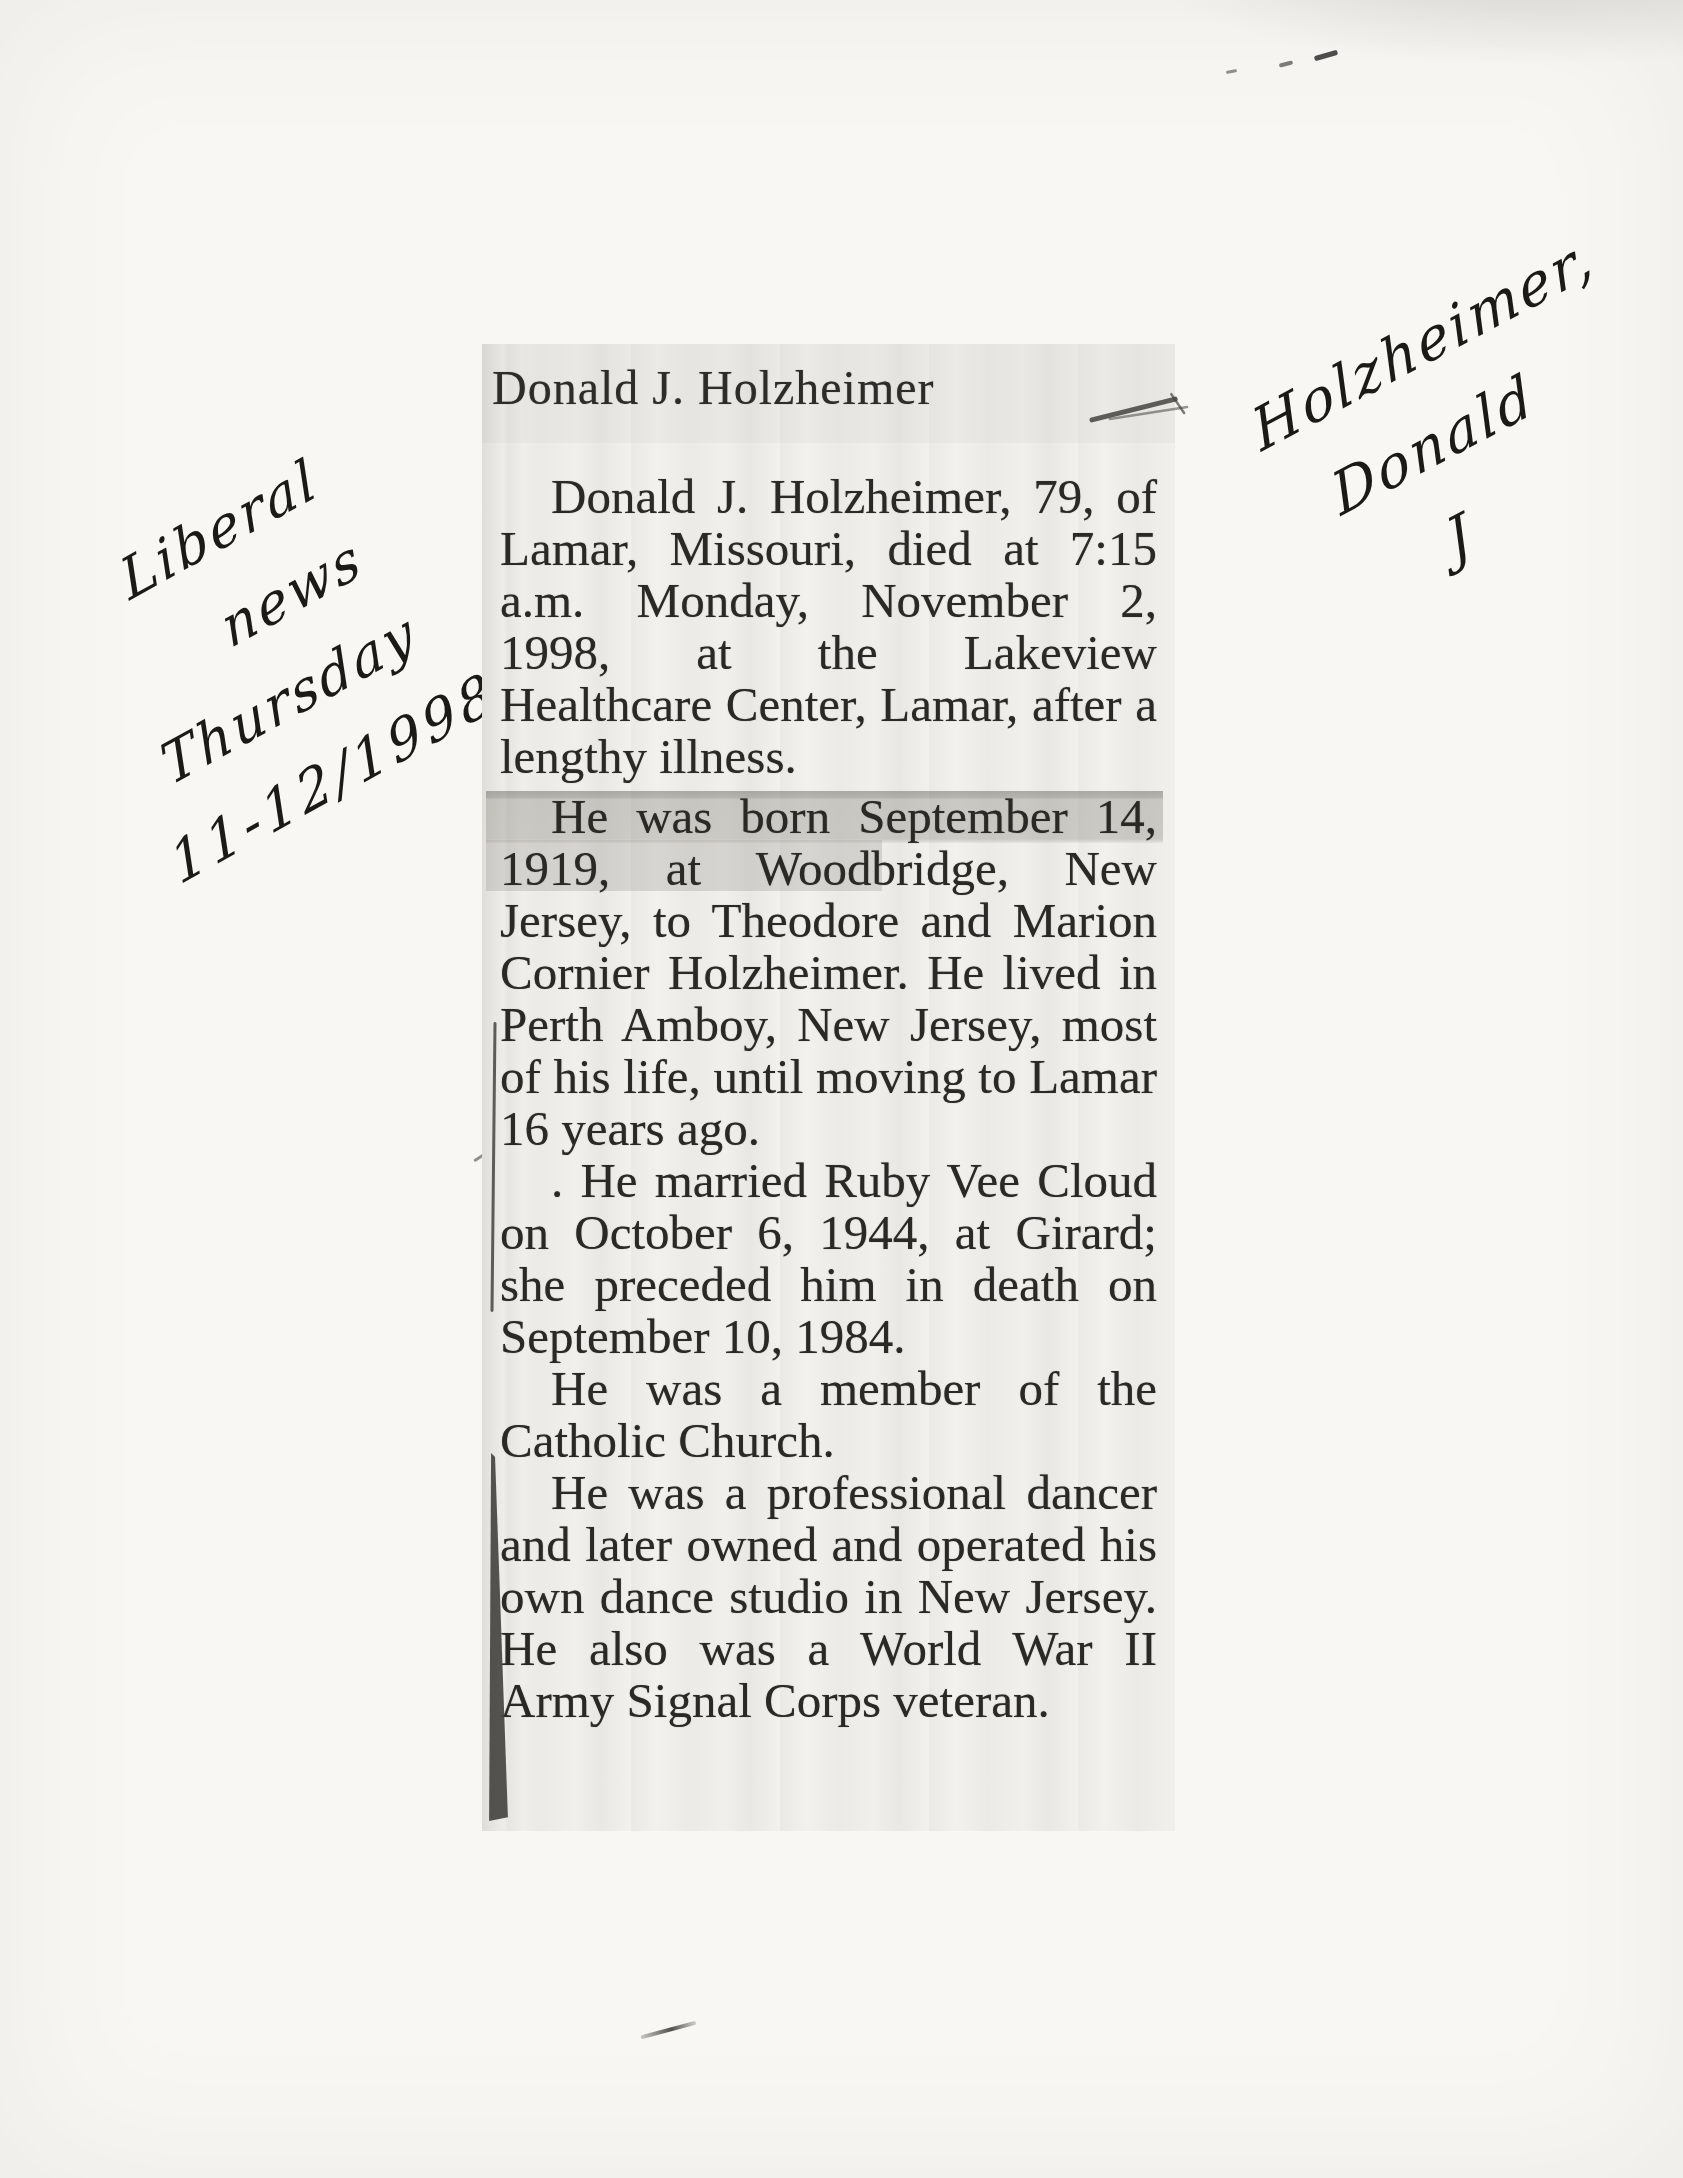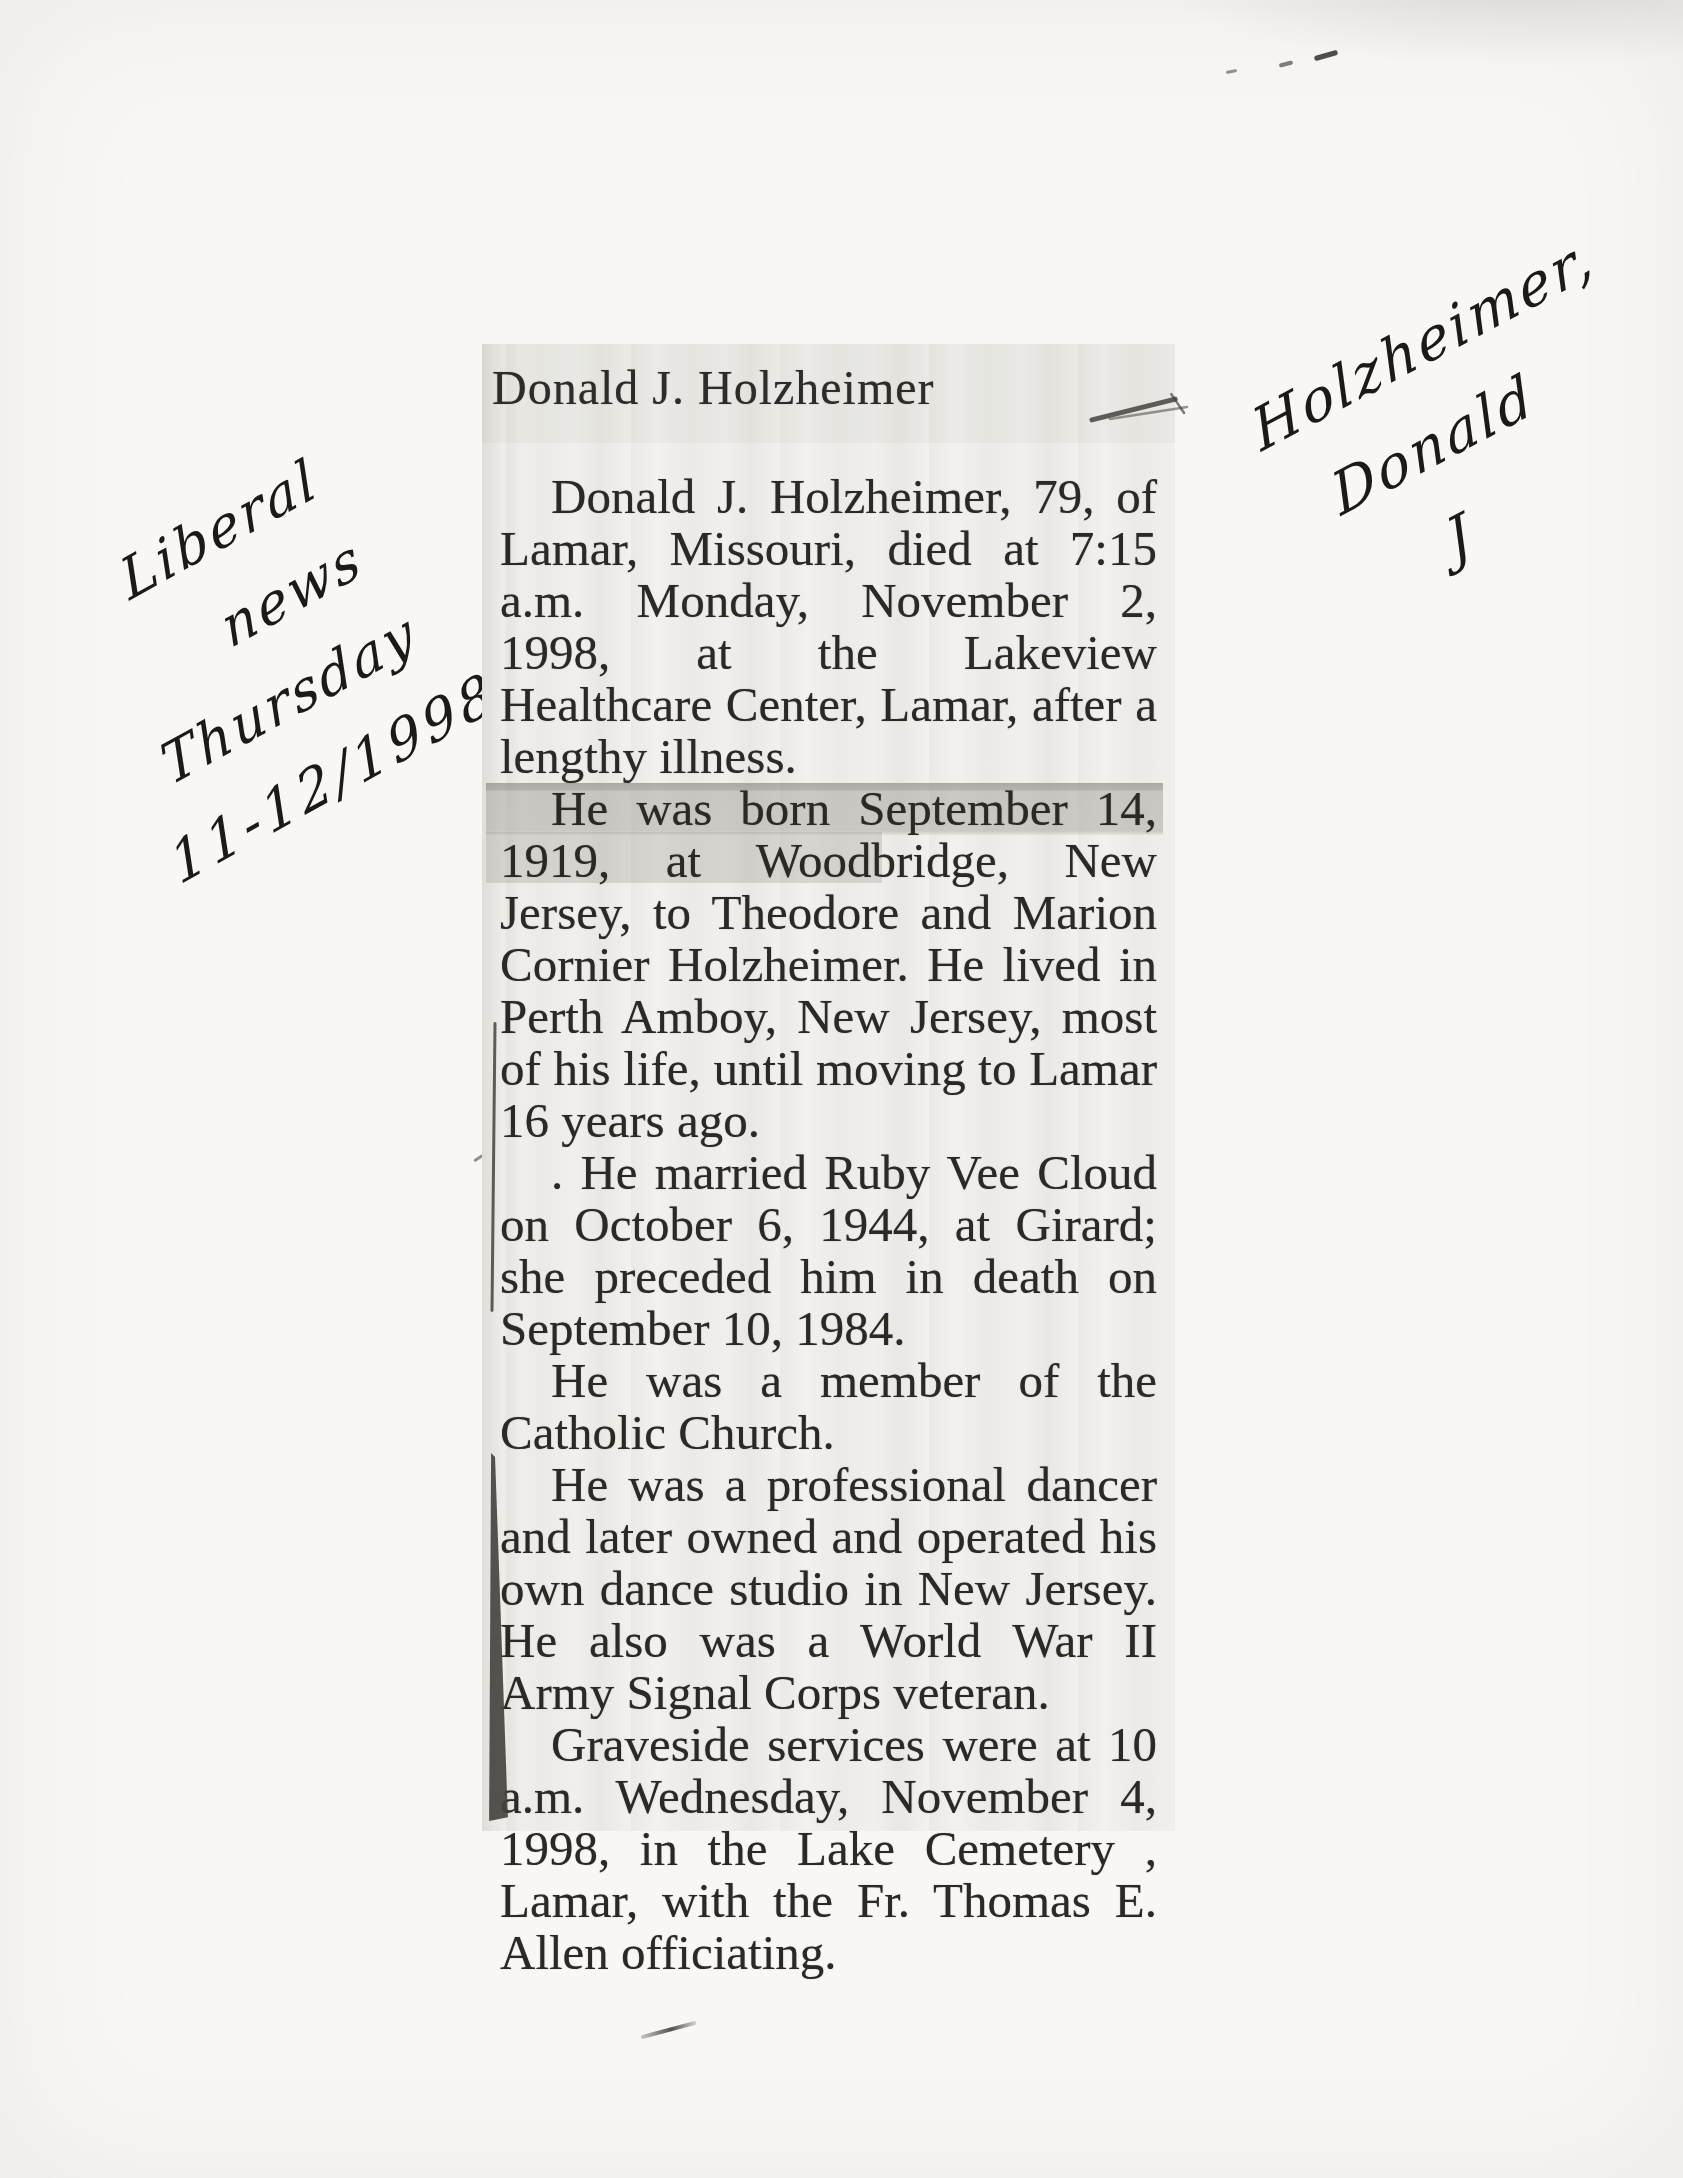--- a/index.html
+++ b/index.html
@@ -57,20 +57,21 @@
   }
   .para{margin:0;position:relative;}
   .indent{text-indent:51px;}
   .highlight-line{
     text-indent:51px;text-align:justify;text-align-last:justify;
     margin-left:-14px;padding-left:14px;margin-right:-6px;padding-right:6px;
     background:linear-gradient(180deg,
       rgba(104,102,95,0.50) 0%, rgba(104,102,95,0.42) 14%,
       rgba(148,145,136,0.42) 15%, rgba(148,145,136,0.40) 92%,
       rgba(148,145,136,0.10) 100%);
+    margin-top:8px;
   }
   .cont::before{ 
     content:"";position:absolute;left:-14px;top:-3px;width:396px;height:51px;
     background:rgba(140,137,128,0.26);z-index:-1;
   }
 
   
   .pen-line{
     position:absolute;left:10px;top:678px;width:3px;height:290px;
     background:#3a3935;opacity:.8;border-radius:2px;transform:rotate(0.6deg);
@@ -129,21 +130,20 @@
       <path d="M84,8 L97,27" stroke="#44433f" stroke-width="2.5" stroke-linecap="round" opacity="0.7" fill="none"></path>
     </svg>
 
     <div class="body-col">
       <p class="para indent">Donald J. Holzheimer, 79, of Lamar, Missouri, died at 7:15 a.m. Monday, November 2, 1998, at the Lakeview Healthcare Center, Lamar, after a lengthy illness.</p>
       <div class="highlight-line">He was born September 14,</div>
       <p class="para cont">1919, at Woodbridge, New Jersey, to Theodore and Marion Cornier Holzheimer. He lived in Perth Amboy, New Jersey, most of his life, until moving to Lamar 16 years ago.</p>
       <p class="para indent">. He married Ruby Vee Cloud on October 6, 1944, at Girard; she preceded him in death on September 10, 1984.</p>
       <p class="para indent">He was a member of the Catholic Church.</p>
       <p class="para indent">He was a professional dancer and later owned and operated his own dance studio in New Jersey. He also was a World War II Army Signal Corps veteran.</p>
-      <p class="para indent">Graveside services were at 10 a.m. Wednesday, November 4, 1998, in the Lake Cemetery , Lamar, with the Fr. Thomas E. Allen officiating.</p>
     </div>
 
     <div class="pen-line"></div>
 
     <svg class="wedge" width="34" height="378" viewBox="0 0 34 382">
       <polygon points="9,0 13,4 26,368 7,372" fill="#454440" opacity="0.92"></polygon>
       <polygon points="8,-60 11,-58 12,-18 9,-16" fill="#454440" opacity="0.55"></polygon>
     </svg>
 
   </div>

